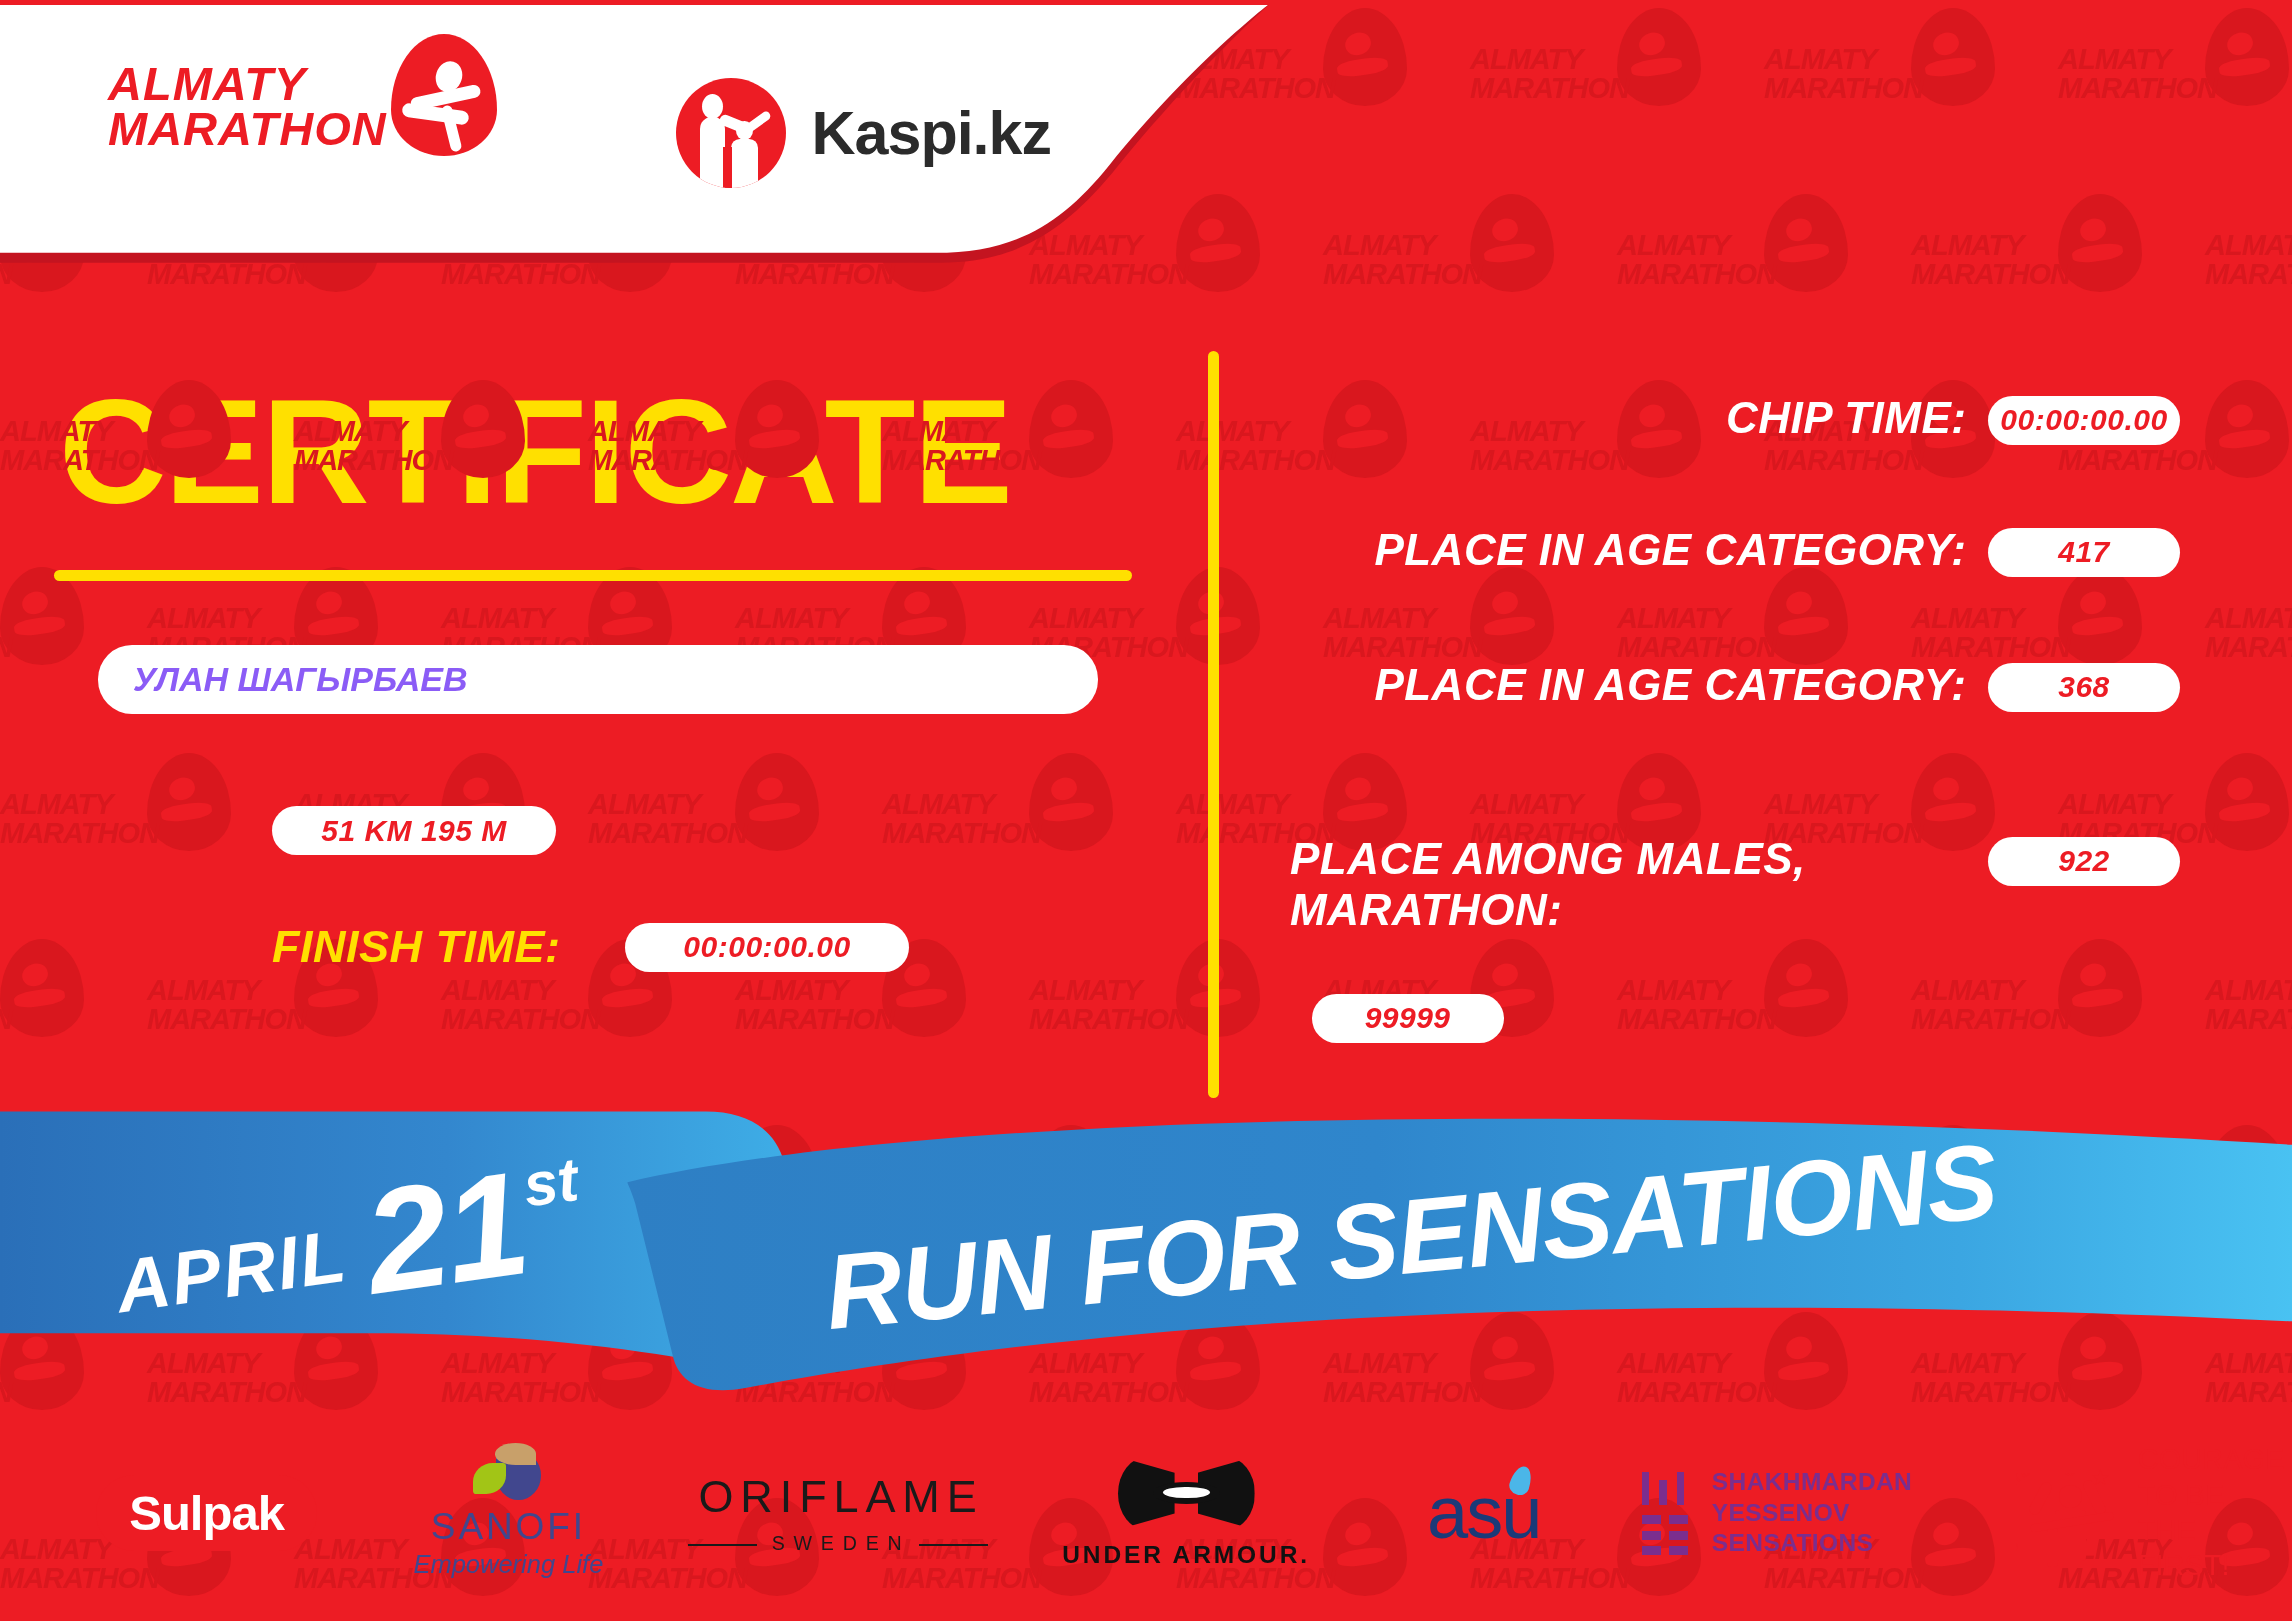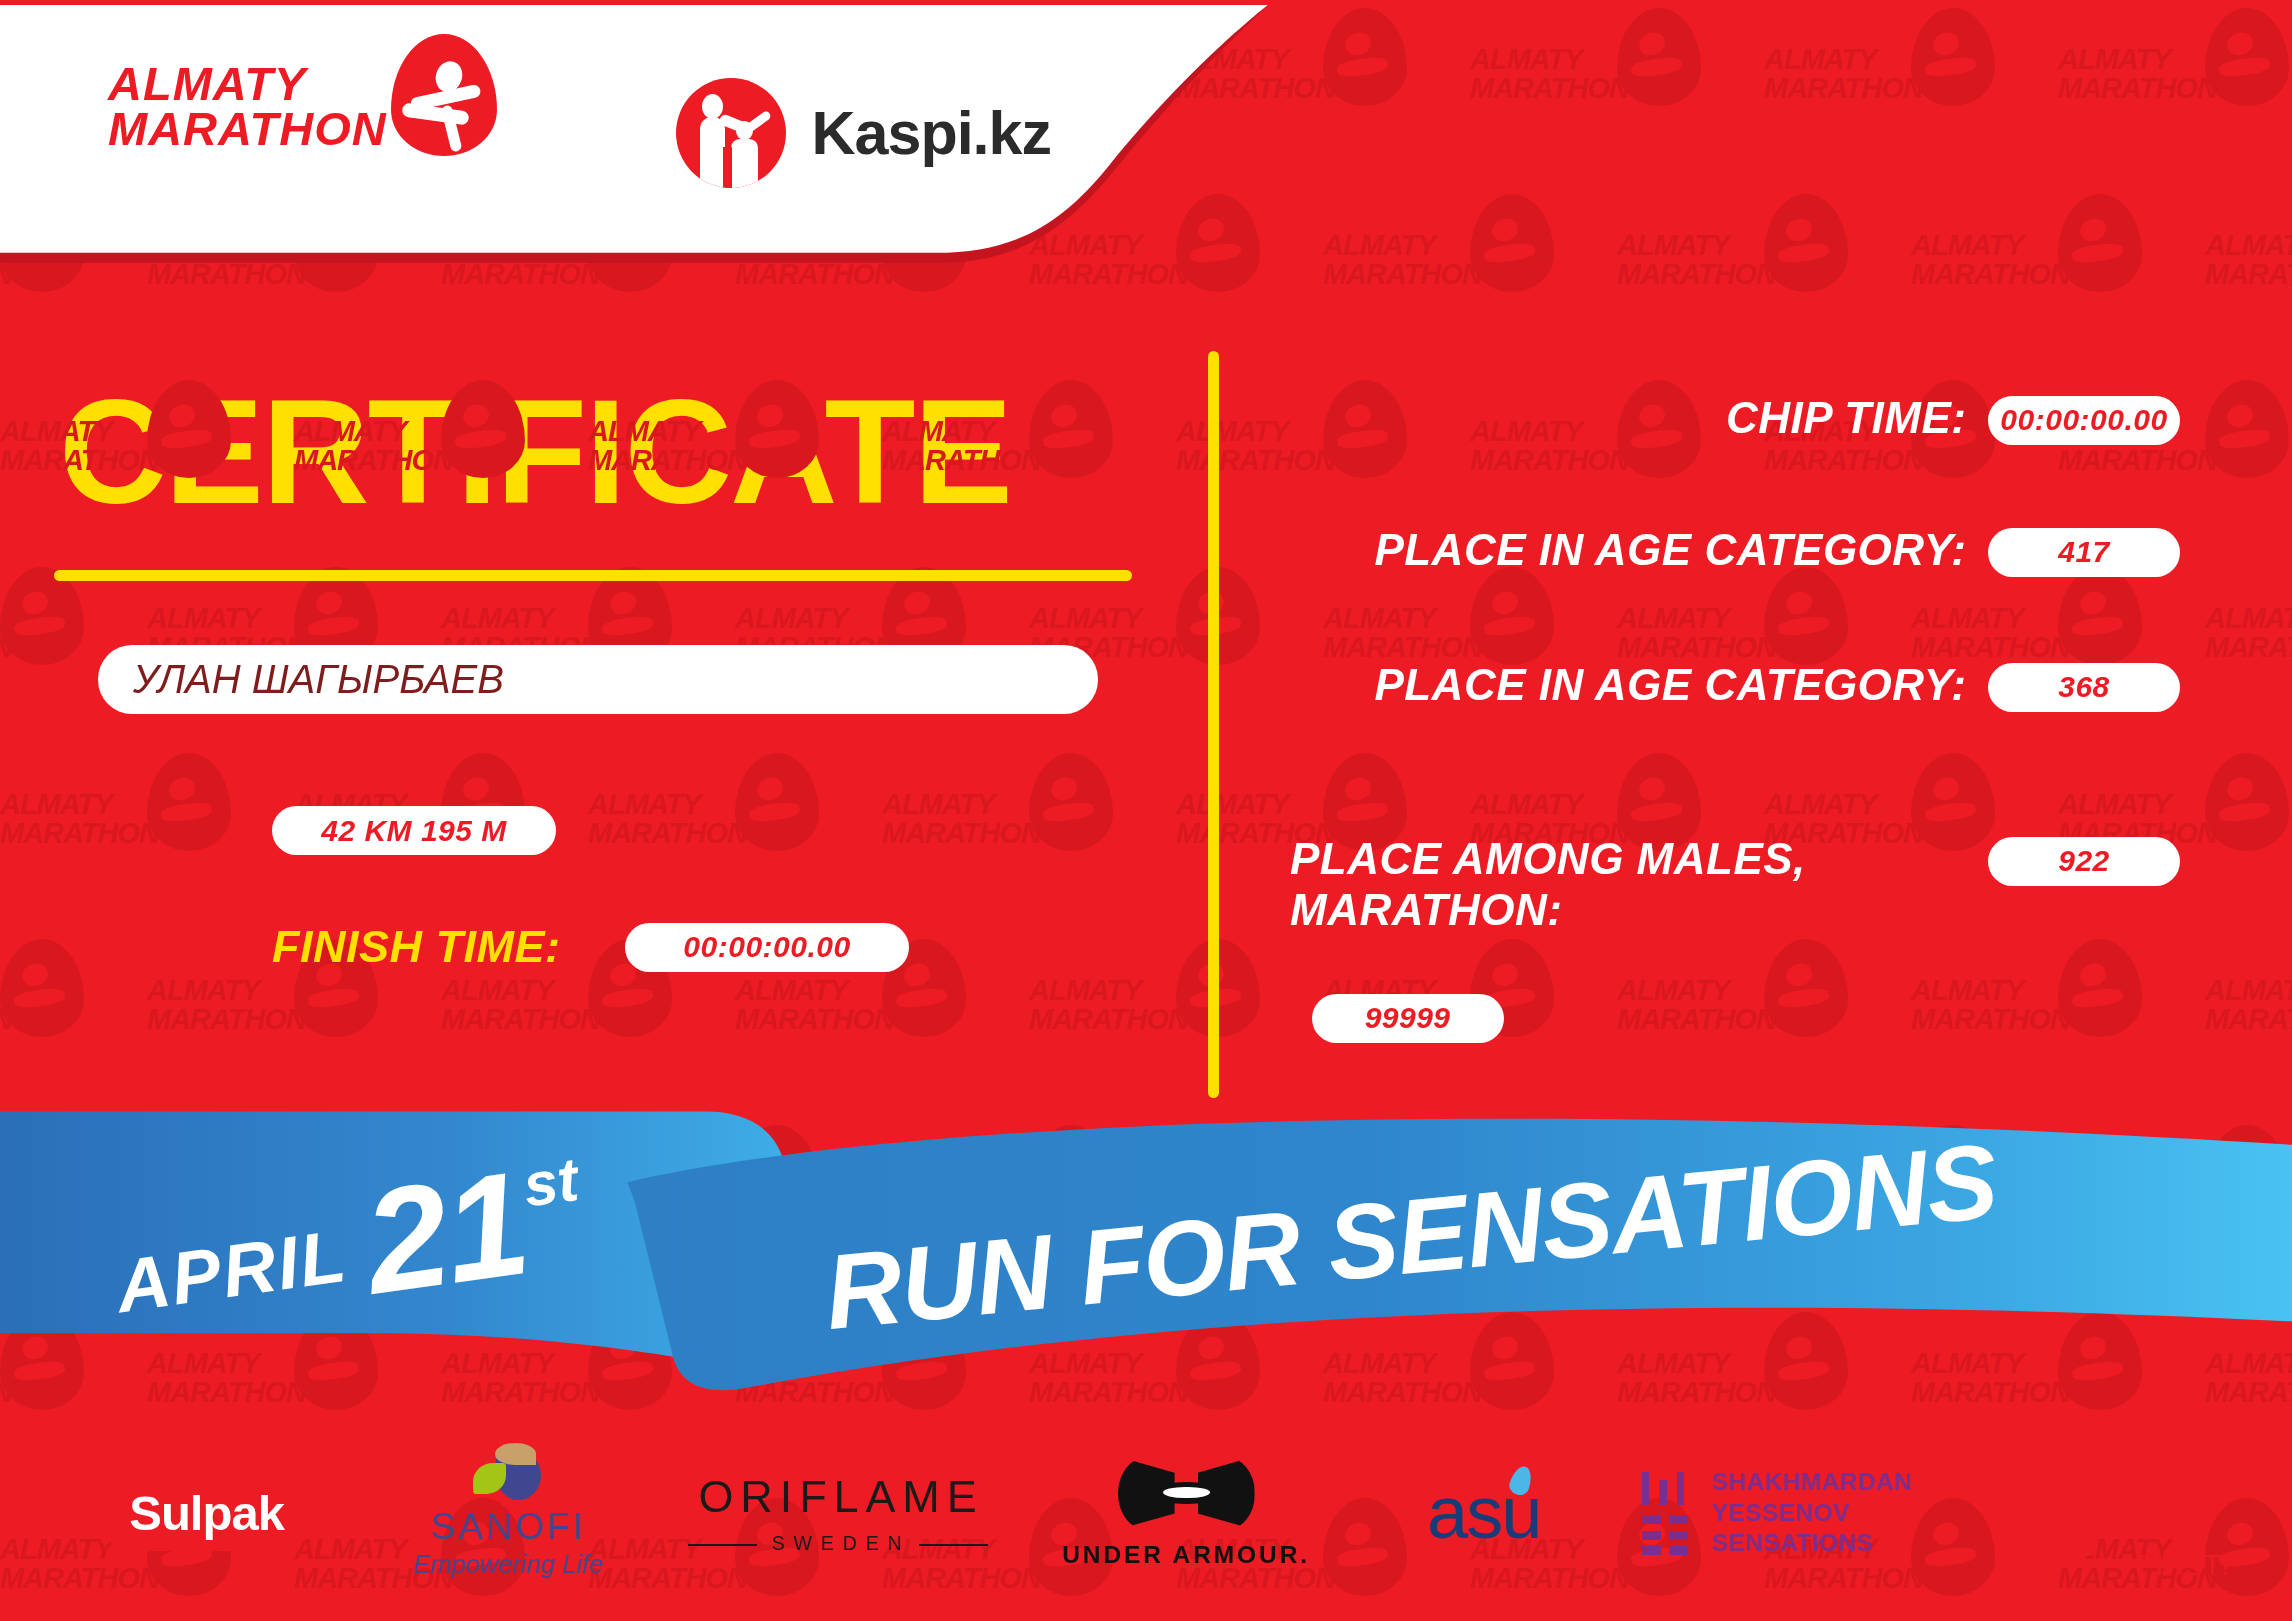--- a/index.html
+++ b/index.html
@@ -123,22 +123,22 @@
   }
   .name-pill {
     position:absolute; left:98px; top:645px;
     width:1000px; height:69px;
     background:#ffffff; border-radius:34px;
     display:flex; align-items:center;
     padding-left:35px;
     z-index:4;
   }
   .name-pill span {
-    color:#7f1d1d; font-weight:normal; font-style:italic;
-    font-size:40px; letter-spacing:0px;
+    color:#8b5cf6; font-weight:bold; font-style:italic;
+    font-size:34px; letter-spacing:0px;
   }
 
   .row-left {
     position:absolute; display:flex; align-items:center; z-index:4;
   }
   .row-left .lbl {
     font-weight:bold; font-style:italic; font-size:45px;
     letter-spacing:0.5px; white-space:nowrap;
   }
   .lbl-white { color:#ffffff; }
@@ -646,21 +646,21 @@
   </div>
 
   <div class="cert-title">CERTIFICATE</div>
   <div class="title-rule"></div>
 
   <div class="name-pill">
     <span>УЛАН ШАГЫРБАЕВ</span>
   </div>
 
   <div class="row-left" id="row-distance">
-    <div class="val-pill">42 KM 195 M</div>
+    <div class="val-pill">51 KM 195 M</div>
   </div>
 
   <div class="row-left" id="row-finish">
     <div class="lbl lbl-yellow">FINISH TIME:</div>
     <div class="val-pill">00:00:00.00</div>
   </div>
 
   <div class="divider"></div>
 
   <div class="stat" id="stat-chip">

